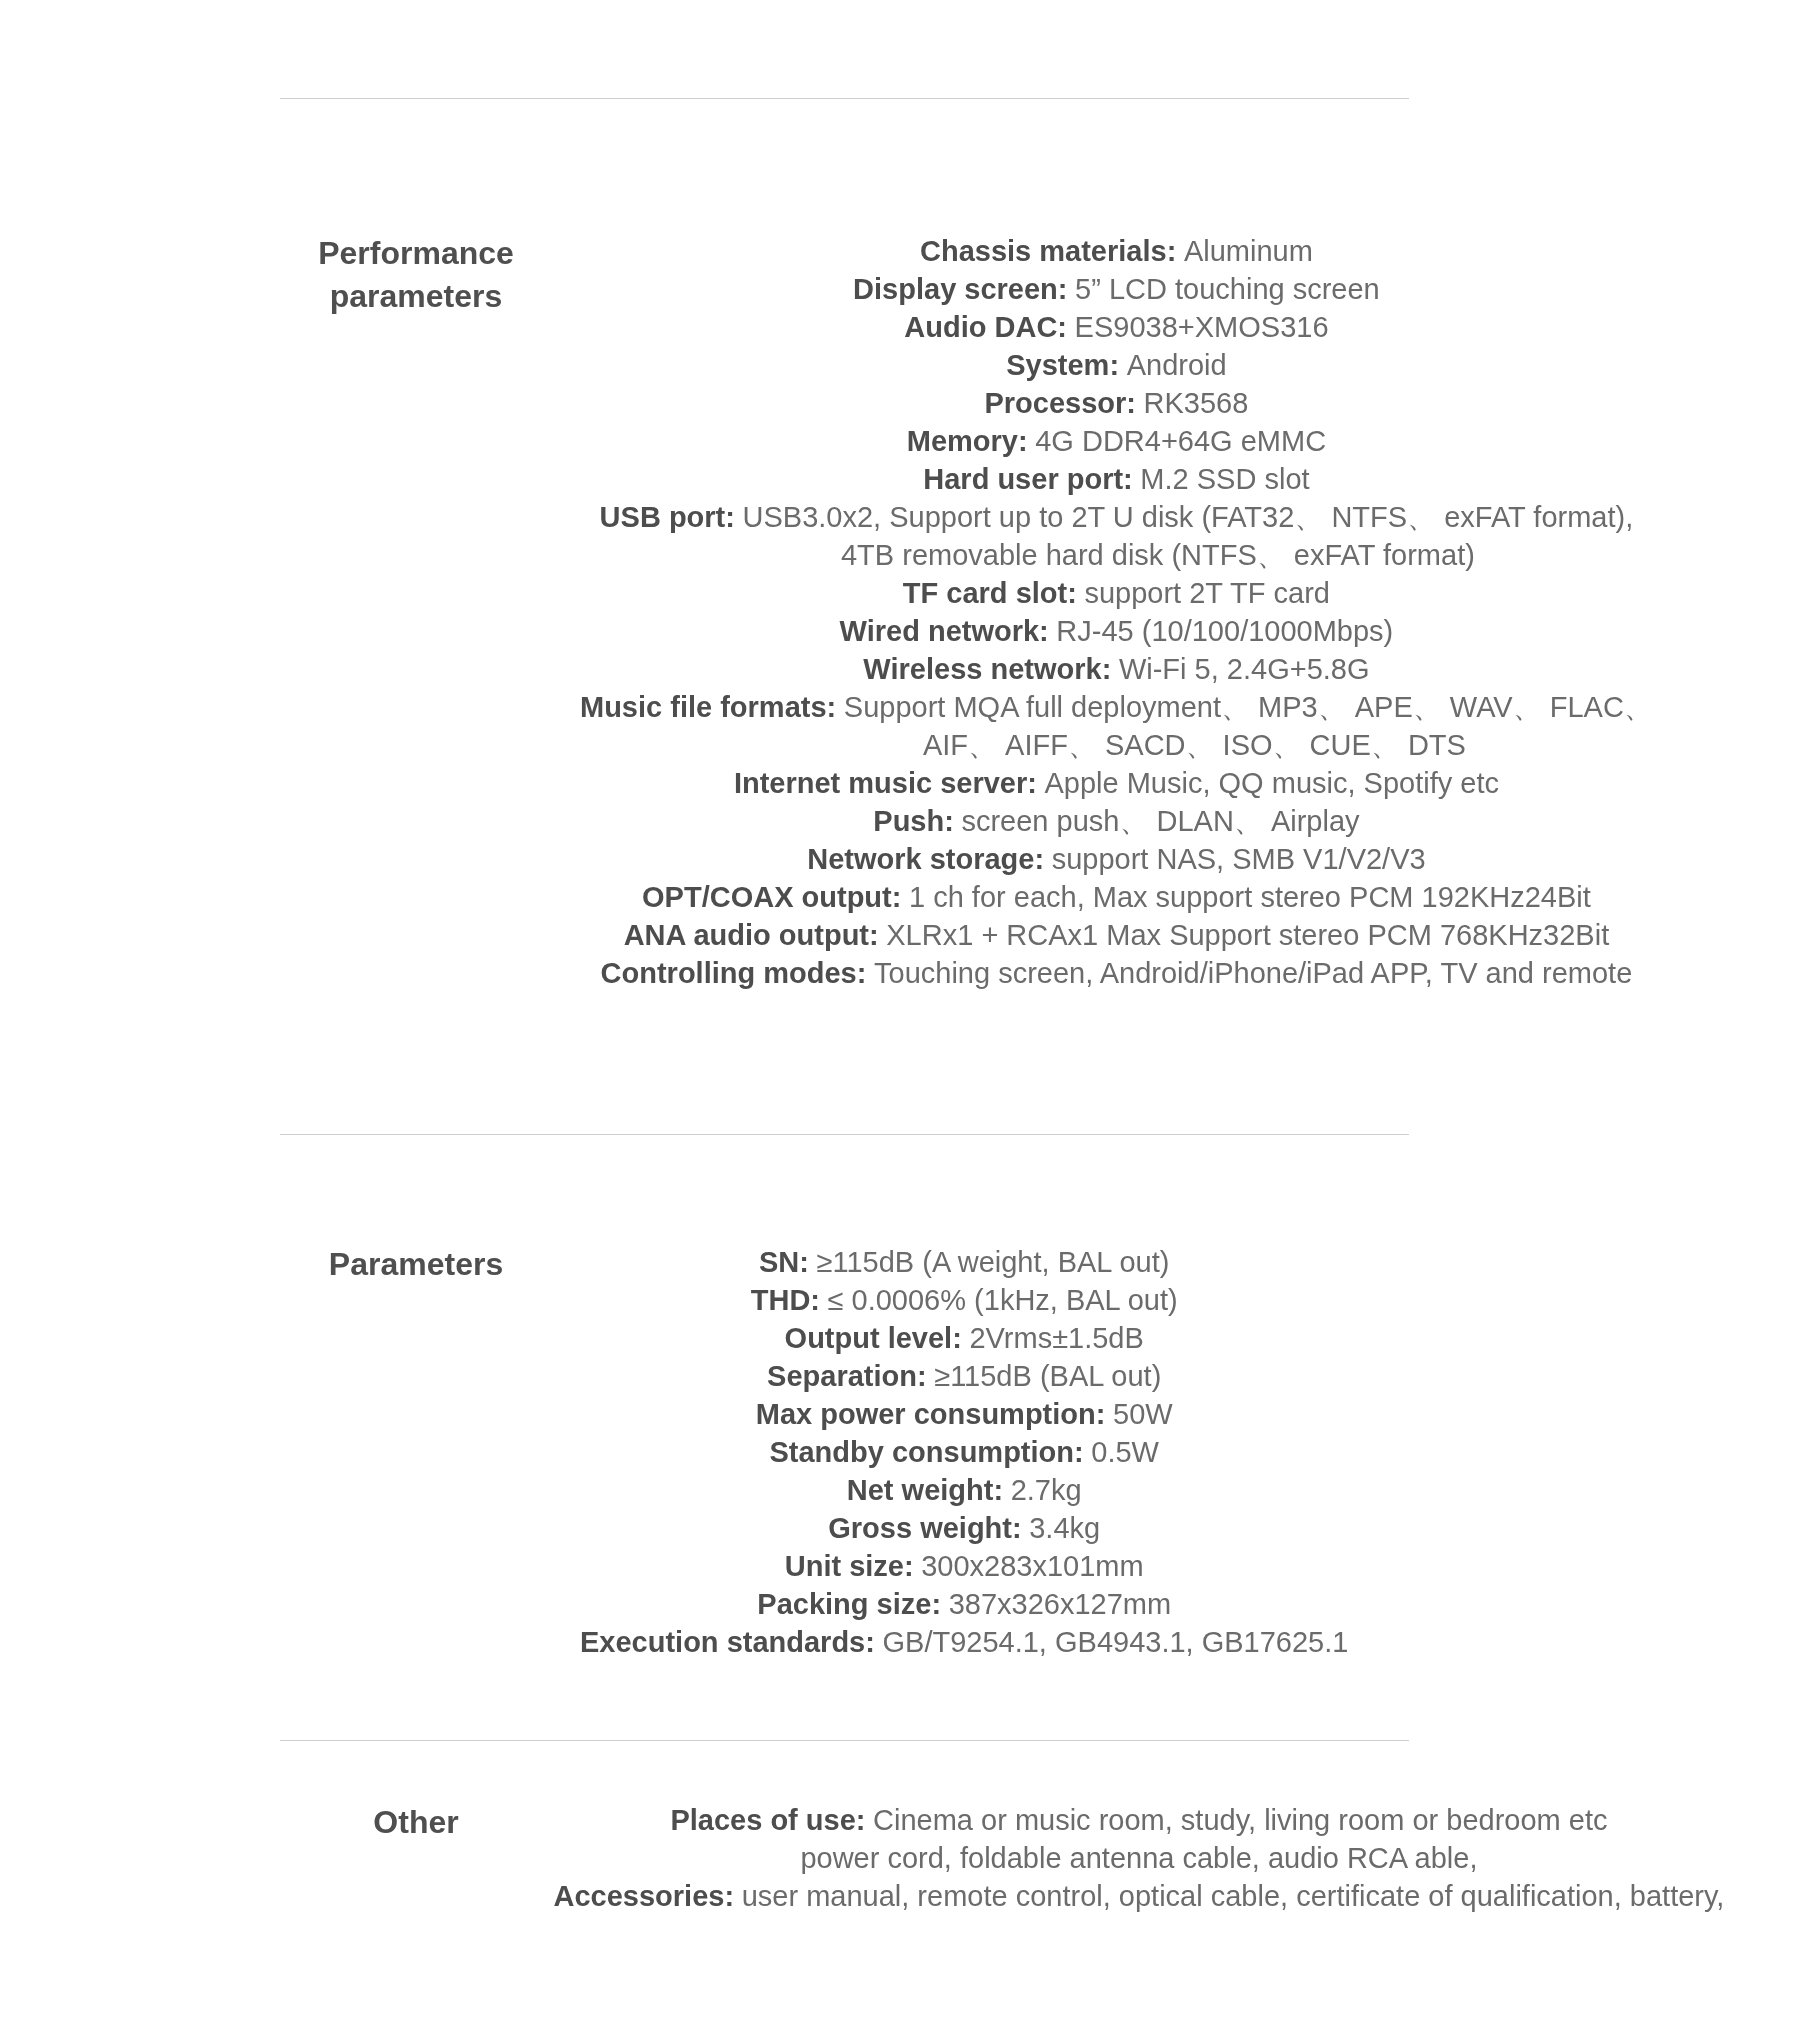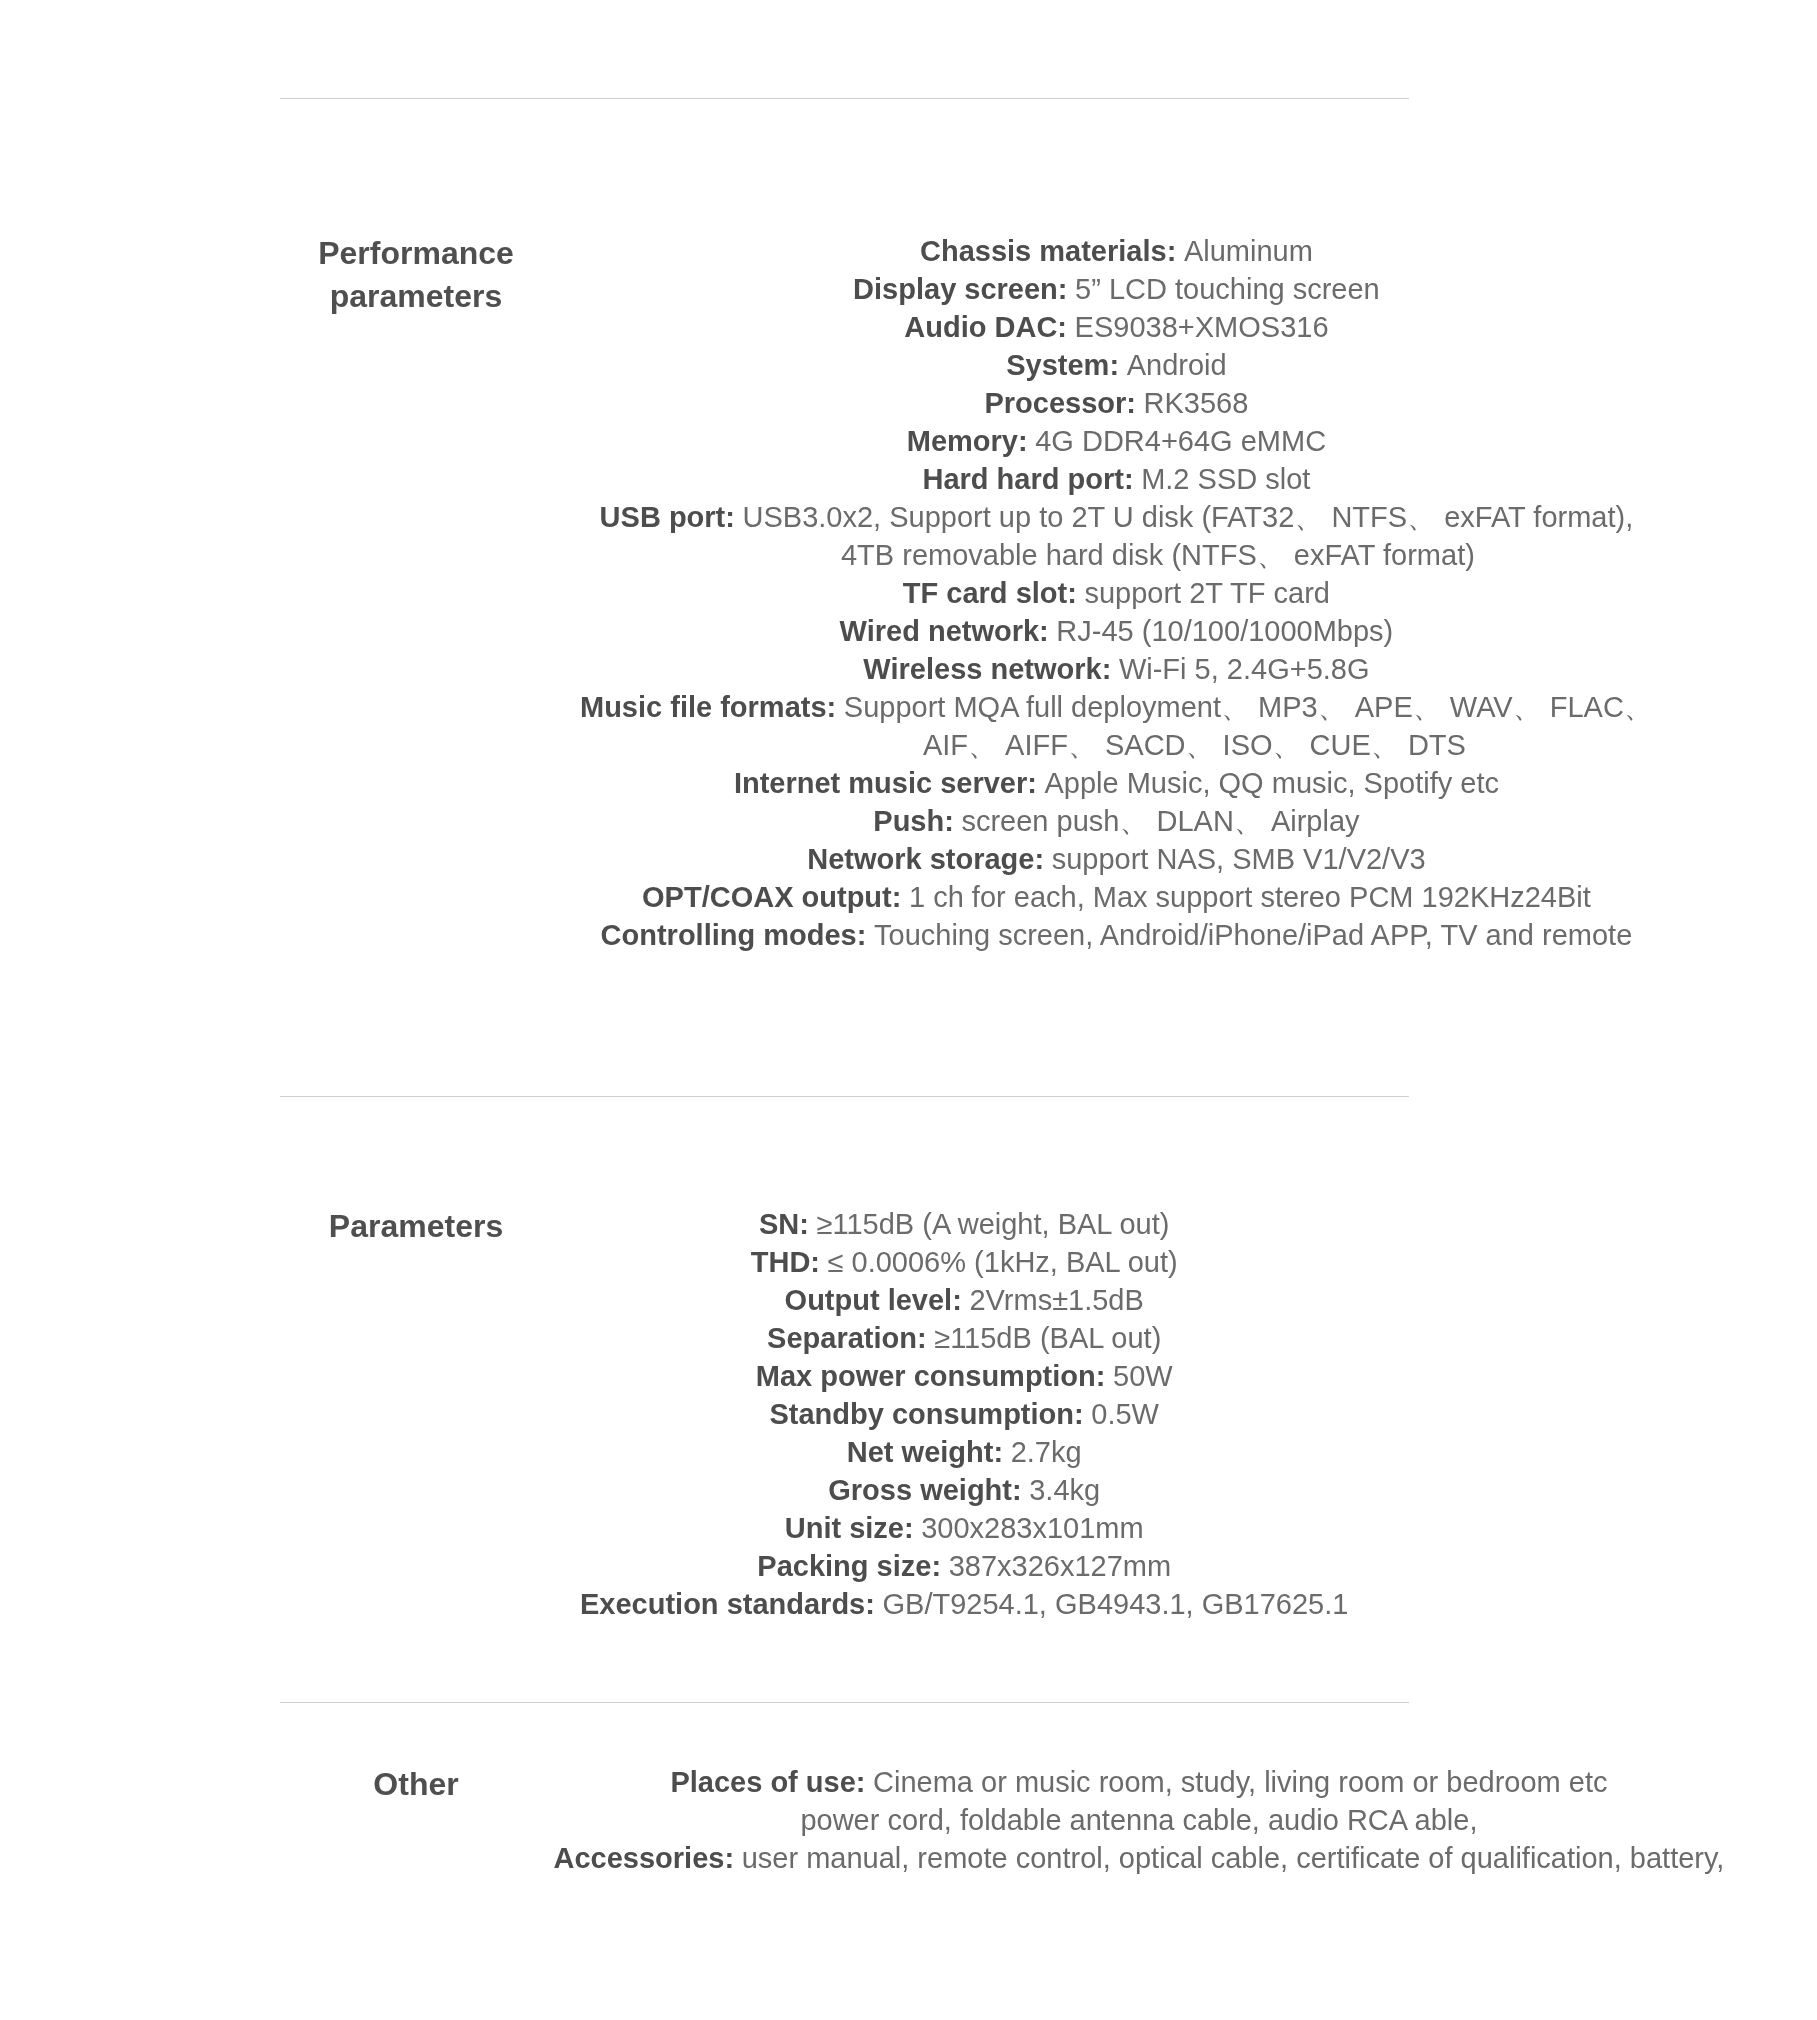--- a/index.html
+++ b/index.html
@@ -62,32 +62,33 @@
 
   <div class="section s1">
     <div class="sec-heading">Performance parameters</div>
     <div class="sec-body">
       <p class="line"><b class="lbl">Chassis materials:</b><span>Aluminum</span></p>
       <p class="line"><b class="lbl">Display screen:</b><span>5” LCD touching screen</span></p>
       <p class="line"><b class="lbl">Audio DAC:</b><span>ES9038+XMOS316</span></p>
       <p class="line"><b class="lbl">System:</b><span>Android</span></p>
       <p class="line"><b class="lbl">Processor:</b><span>RK3568</span></p>
       <p class="line"><b class="lbl">Memory:</b><span>4G DDR4+64G eMMC</span></p>
-      <p class="line"><b class="lbl">Hard hard port:</b><span>M.2 SSD slot</span></p>
+      <p class="line"><b class="lbl">Hard user port:</b><span>M.2 SSD slot</span></p>
       <p class="line"><b class="lbl">USB port:</b><span>USB3.0x2, Support up to 2T U disk (FAT32、 NTFS、 exFAT format),</span></p>
       <p class="line indent-1"><span>4TB removable hard disk (NTFS、 exFAT format)</span></p>
       <p class="line"><b class="lbl">TF card slot:</b><span>support 2T TF card</span></p>
       <p class="line"><b class="lbl">Wired network:</b><span>RJ-45 (10/100/1000Mbps)</span></p>
       <p class="line"><b class="lbl">Wireless network:</b><span>Wi-Fi 5, 2.4G+5.8G</span></p>
       <p class="line"><b class="lbl">Music file formats:</b><span>Support MQA full deployment、 MP3、 APE、 WAV、 FLAC、</span></p>
       <p class="line indent-2"><span>AIF、 AIFF、 SACD、 ISO、 CUE、 DTS</span></p>
       <p class="line"><b class="lbl">Internet music server:</b><span>Apple Music, QQ music, Spotify etc</span></p>
       <p class="line"><b class="lbl">Push:</b><span>screen push、 DLAN、 Airplay</span></p>
       <p class="line"><b class="lbl">Network storage:</b><span>support NAS, SMB V1/V2/V3</span></p>
       <p class="line"><b class="lbl">OPT/COAX output:</b><span>1 ch for each, Max support stereo PCM 192KHz24Bit</span></p>
+      <p class="line"><b class="lbl">ANA audio output:</b><span>XLRx1 + RCAx1 Max Support stereo PCM 768KHz32Bit</span></p>
       <p class="line"><b class="lbl">Controlling modes:</b><span>Touching screen, Android/iPhone/iPad APP, TV and remote</span></p>
     </div>
   </div>
 
   <hr class="divider d2">
 
   <div class="section s2">
     <div class="sec-heading">Parameters</div>
     <div class="sec-body">
       <p class="line"><b class="lbl">SN:</b><span>≥115dB (A weight, BAL out)</span></p>

